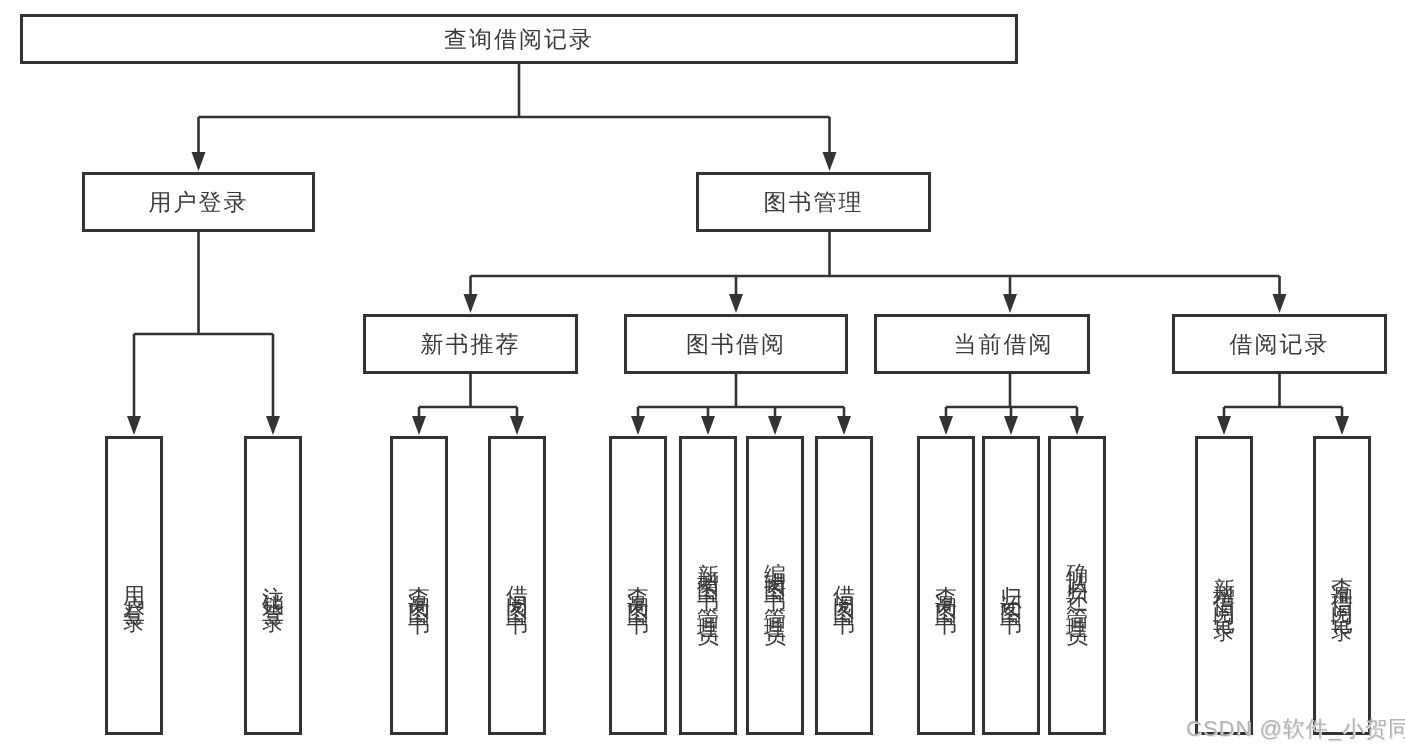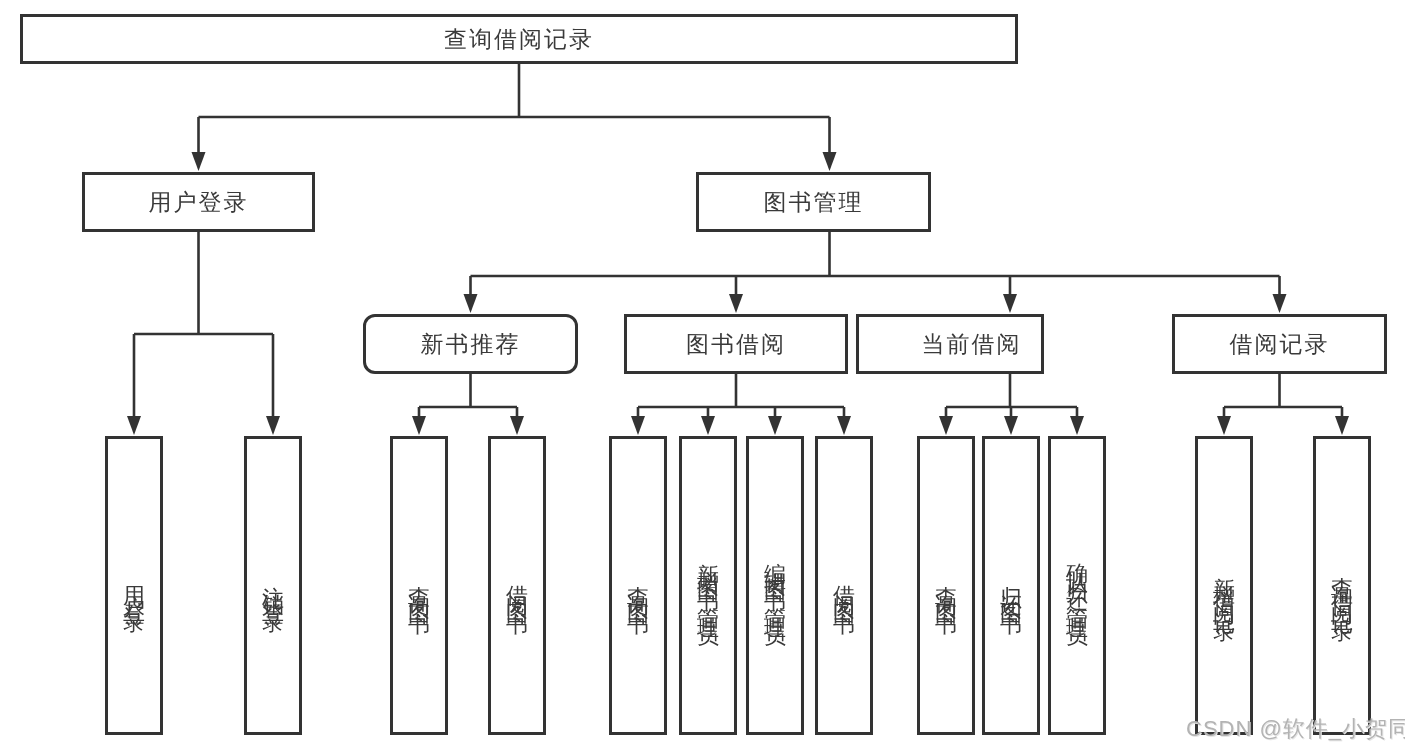--- a/index.html
+++ b/index.html
@@ -110,27 +110,27 @@
     <span>查询借阅记录</span>
   </div>
 
   <div class="node h-node" style="left:82px; top:172px; width:233px; height:60px;">
     <span>用户登录</span>
   </div>
   <div class="node h-node" style="left:696px; top:172px; width:235px; height:60px;">
     <span>图书管理</span>
   </div>
 
-  <div class="node h-node" style="left:363px; top:314px; width:215px; height:60px;border-radius:12px;">
+  <div class="node h-node" style="left:363px; top:314px; width:215px; height:60px;">
     <span>新书推荐</span>
   </div>
   <div class="node h-node" style="left:624px; top:314px; width:224px; height:60px;">
     <span>图书借阅</span>
   </div>
-  <div class="node h-node" style="left:856px; top:314px; width:188px; height:60px;padding-left:43px;">
+  <div class="node h-node" style="left:874px; top:314px; width:216px; height:60px;padding-left:43px;">
     <span>当前借阅</span>
   </div>
   <div class="node h-node" style="left:1172px; top:314px; width:215px; height:60px;">
     <span>借阅记录</span>
   </div>
 
   <div class="node leaf" style="left:105px;">
     <span class="vtext">用户登录</span>
   </div>
   <div class="node leaf" style="left:244px;">

